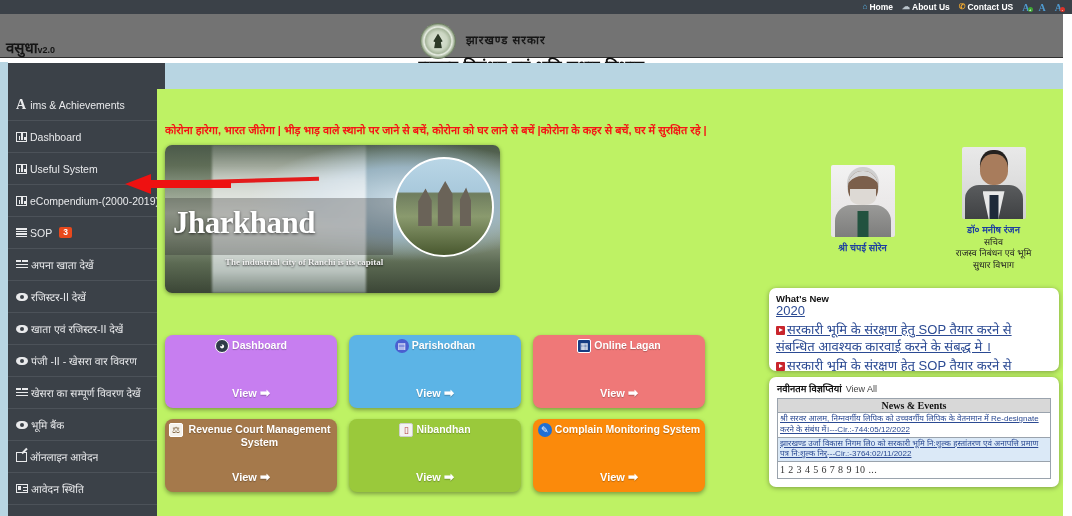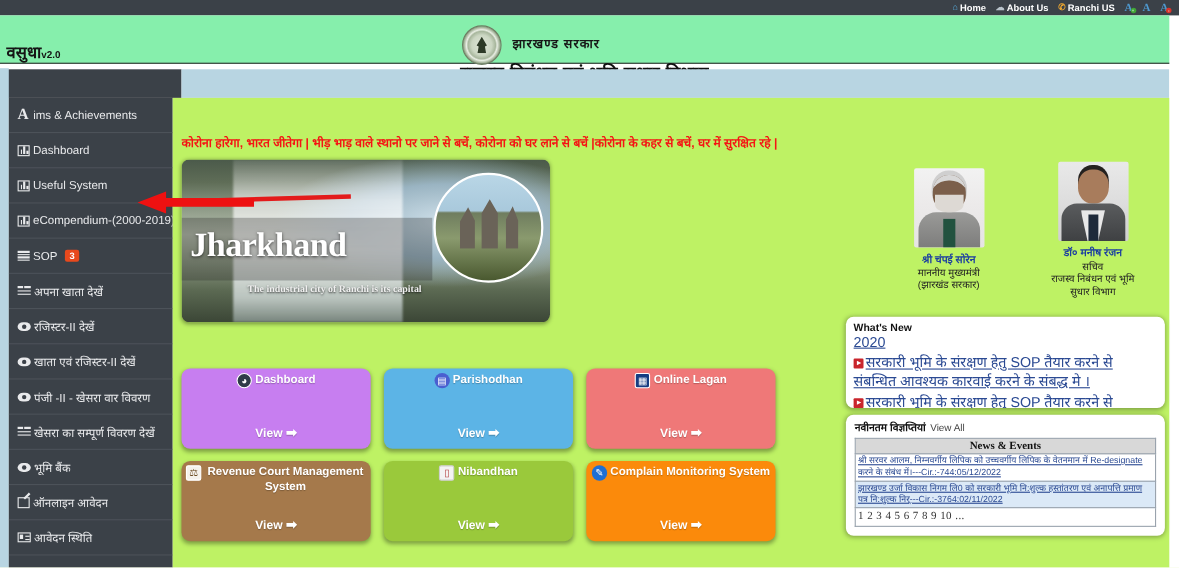--- a/index.html
+++ b/index.html
@@ -32,21 +32,21 @@
   .fsz .dotg, .fsz .dotr {
     position:absolute; right:-3px; bottom:1px; width:5px; height:5px;
     border-radius:50%; font-size:4px; color:#fff; text-align:center; line-height:5px;
   }
   .fsz .dotg { background:#3fa535; }
   .fsz .dotr { background:#d9342b; }
 
   
   .header {
     position:absolute; top:14px; left:0; width:1063px; height:44px;
-    background:#86efac; border-bottom:1px solid #2f2f2f;
+    background:#737373; border-bottom:1px solid #2f2f2f;
   }
   .brand { position:absolute; left:6px; top:23px; white-space:nowrap; }
   .brand .bw { font-size:15px; font-weight:bold; color:#151515; }
   .brand .bv { font-size:9px; font-weight:bold; color:#151515; }
 
   .emblem-wrap { position:absolute; left:420px; top:9px; text-align:center; }
   .emblem {
     width:36px; height:36px; border-radius:50%;
     background:
       radial-gradient(circle at 50% 50%, #dfe6d8 0%, #cbd6c2 38%, #a8b79d 52%, #e9eee4 58%, #8fa183 70%, #f2f4ee 78%, #7e9072 100%);
@@ -329,21 +329,21 @@
     <a href="#">
       <span class="tb-ico ico-home">⌂</span>
       <span>Home</span>
     </a>
     <a href="#">
       <span class="tb-ico ico-about">☁</span>
       <span>About Us</span>
     </a>
     <a href="#">
       <span class="tb-ico ico-phone">✆</span>
-      <span>Ranchi US</span>
+      <span>Contact US</span>
     </a>
     <span class="fsz green">
       <span>A</span>
       <span class="dotg">+</span>
     </span>
     <span class="fsz green">
       <span>A</span>
     </span>
     <span class="fsz green">
       <span>A</span>
@@ -500,24 +500,20 @@
       <div class="jsub">The industrial city of Ranchi is its capital</div>
     </div>
 
     <div class="officials">
       <div class="official">
         <div class="ophoto p1">
           <span class="beard"></span>
             <span class="tie"></span>
         </div>
         <div class="oname">श्री चंपई सोरेन</div>
-        <div class="orole">
-          <span>माननीय मुख्यमंत्री</span><br>
-          <span>(झारखंड सरकार)</span>
-        </div>
       </div>
       <div class="official">
         <div class="ophoto p2">
           <span class="shirt"></span>
             <span class="tie"></span>
         </div>
         <div class="oname">डॉ० मनीष रंजन</div>
         <div class="orole">
           <span>सचिव</span><br>
           <span>राजस्व निबंधन एवं भूमि</span><br>

